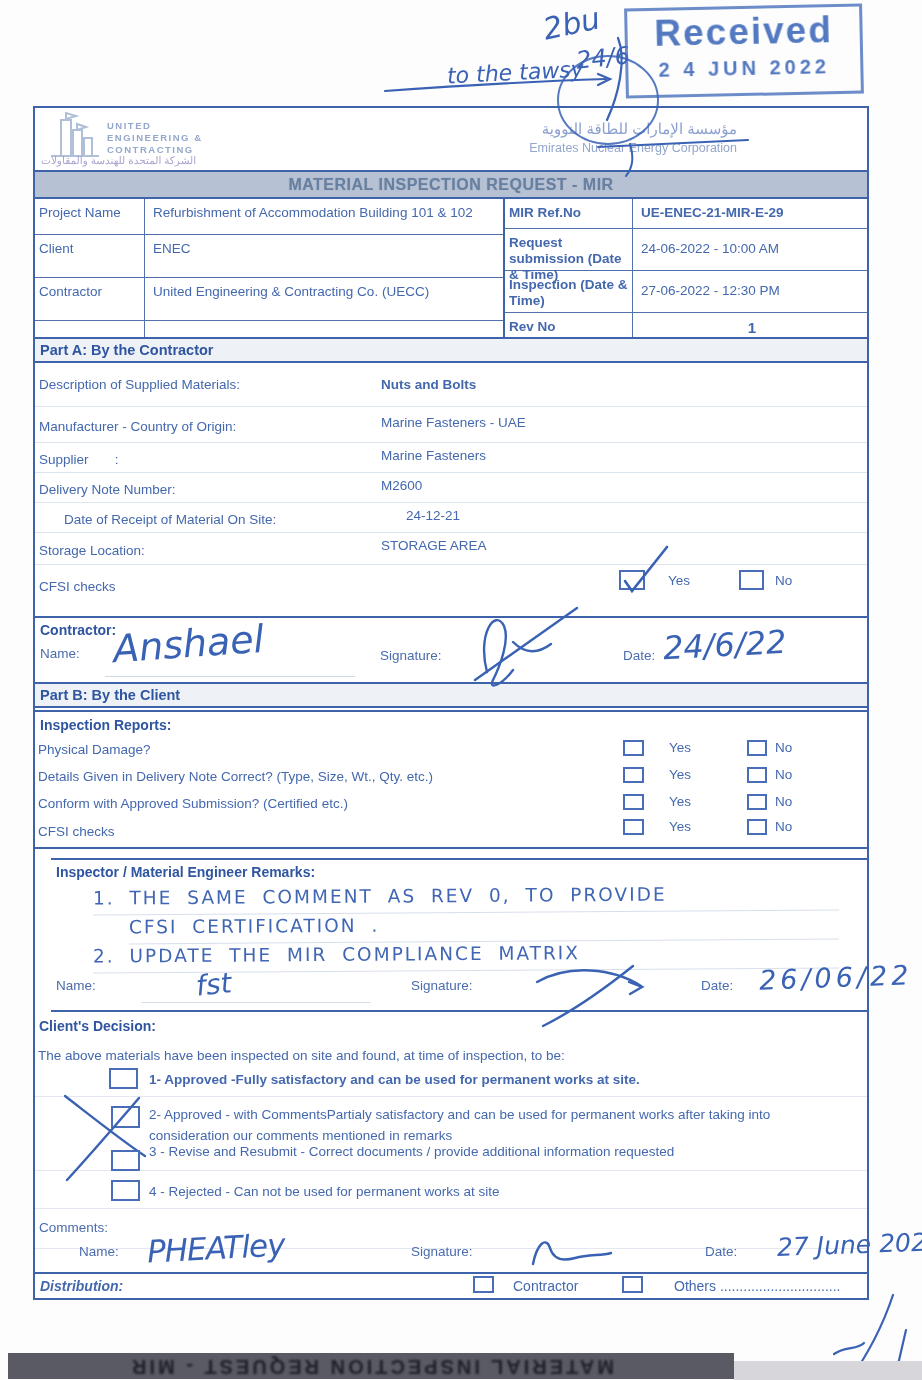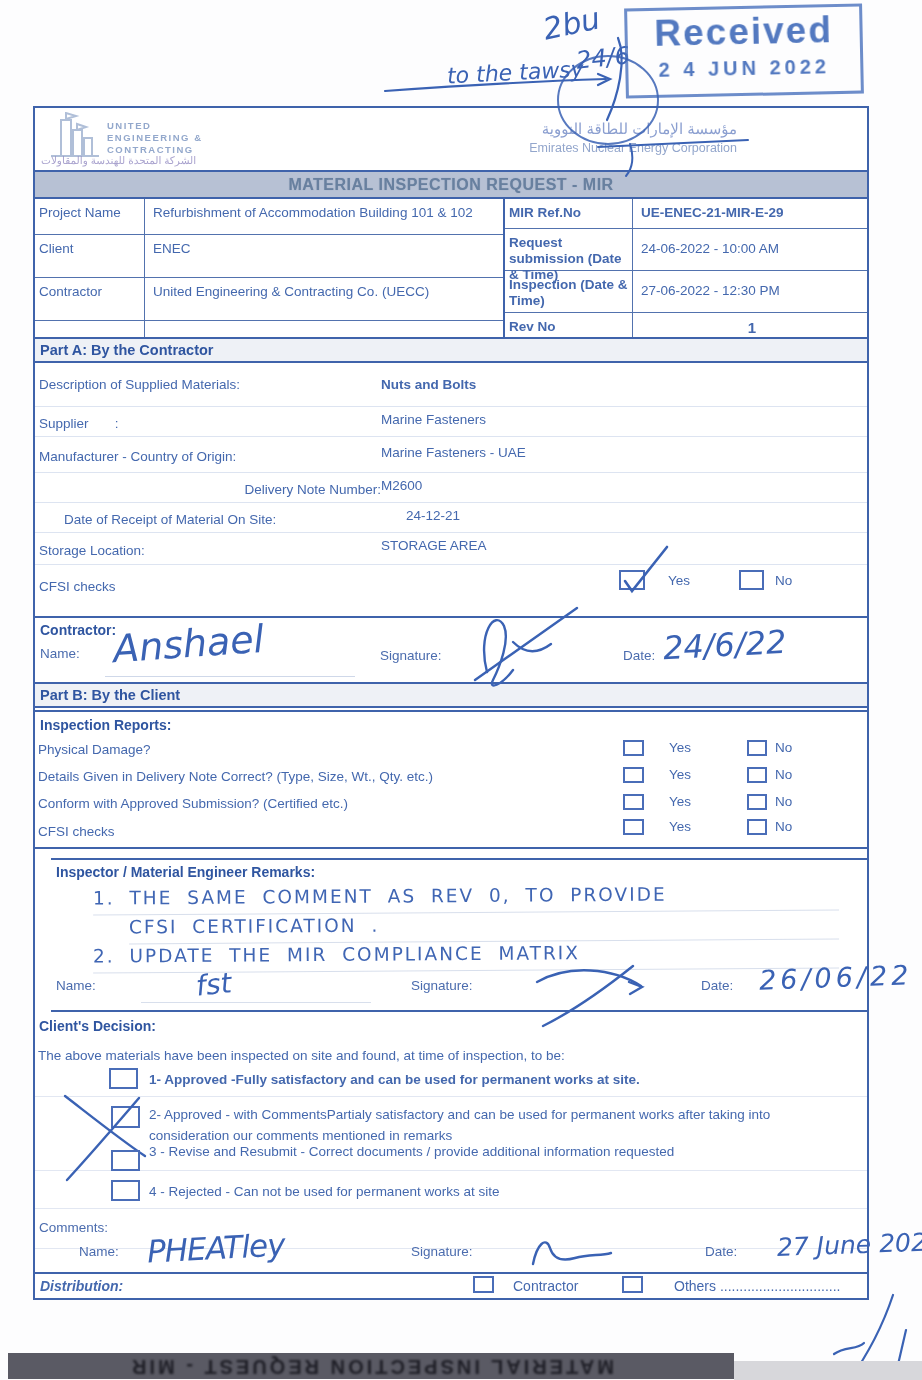--- a/index.html
+++ b/index.html
@@ -174,30 +174,30 @@
 
     <div class="part-head">
       <span>Part A: By the Contractor</span>
     </div>
 
     <div class="fields">
       <div class="frow" style="height:44px;">
         <div class="flabel" style="padding-top:14px;">Description of Supplied Materials:</div>
         <div class="fvalue fbold" style="padding-top:14px;">Nuts and Bolts</div>
       </div>
+      <div class="frow" style="height:36px;">
+        <div class="flabel" style="padding-top:12px;">Manufacturer - Country of Origin:</div>
+        <div class="fvalue" style="padding-top:8px;">Marine Fasteners - UAE</div>
+      </div>
       <div class="frow" style="height:30px;">
         <div class="flabel" style="padding-top:9px;">Supplier&nbsp;&nbsp;&nbsp;&nbsp;&nbsp;&nbsp;&nbsp;:</div>
         <div class="fvalue">Marine Fasteners</div>
       </div>
-      <div class="frow" style="height:36px;">
-        <div class="flabel" style="padding-top:12px;">Manufacturer - Country of Origin:</div>
-        <div class="fvalue" style="padding-top:8px;">Marine Fasteners - UAE</div>
-      </div>
       <div class="frow" style="height:30px;">
-        <div class="flabel" style="padding-top:9px;text-align:right;">Delivery Note Number:</div>
+        <div class="flabel" style="padding-top:9px;">Delivery Note Number:</div>
         <div class="fvalue">M2600</div>
       </div>
       <div class="frow" style="height:30px;">
         <div class="flabel" style="padding-top:9px;padding-left:29px;">Date of Receipt of Material On Site:</div>
         <div class="fvalue">24-12-21</div>
       </div>
       <div class="frow" style="height:32px;">
         <div class="flabel" style="padding-top:10px;">Storage Location:</div>
         <div class="fvalue">STORAGE AREA</div>
       </div>

